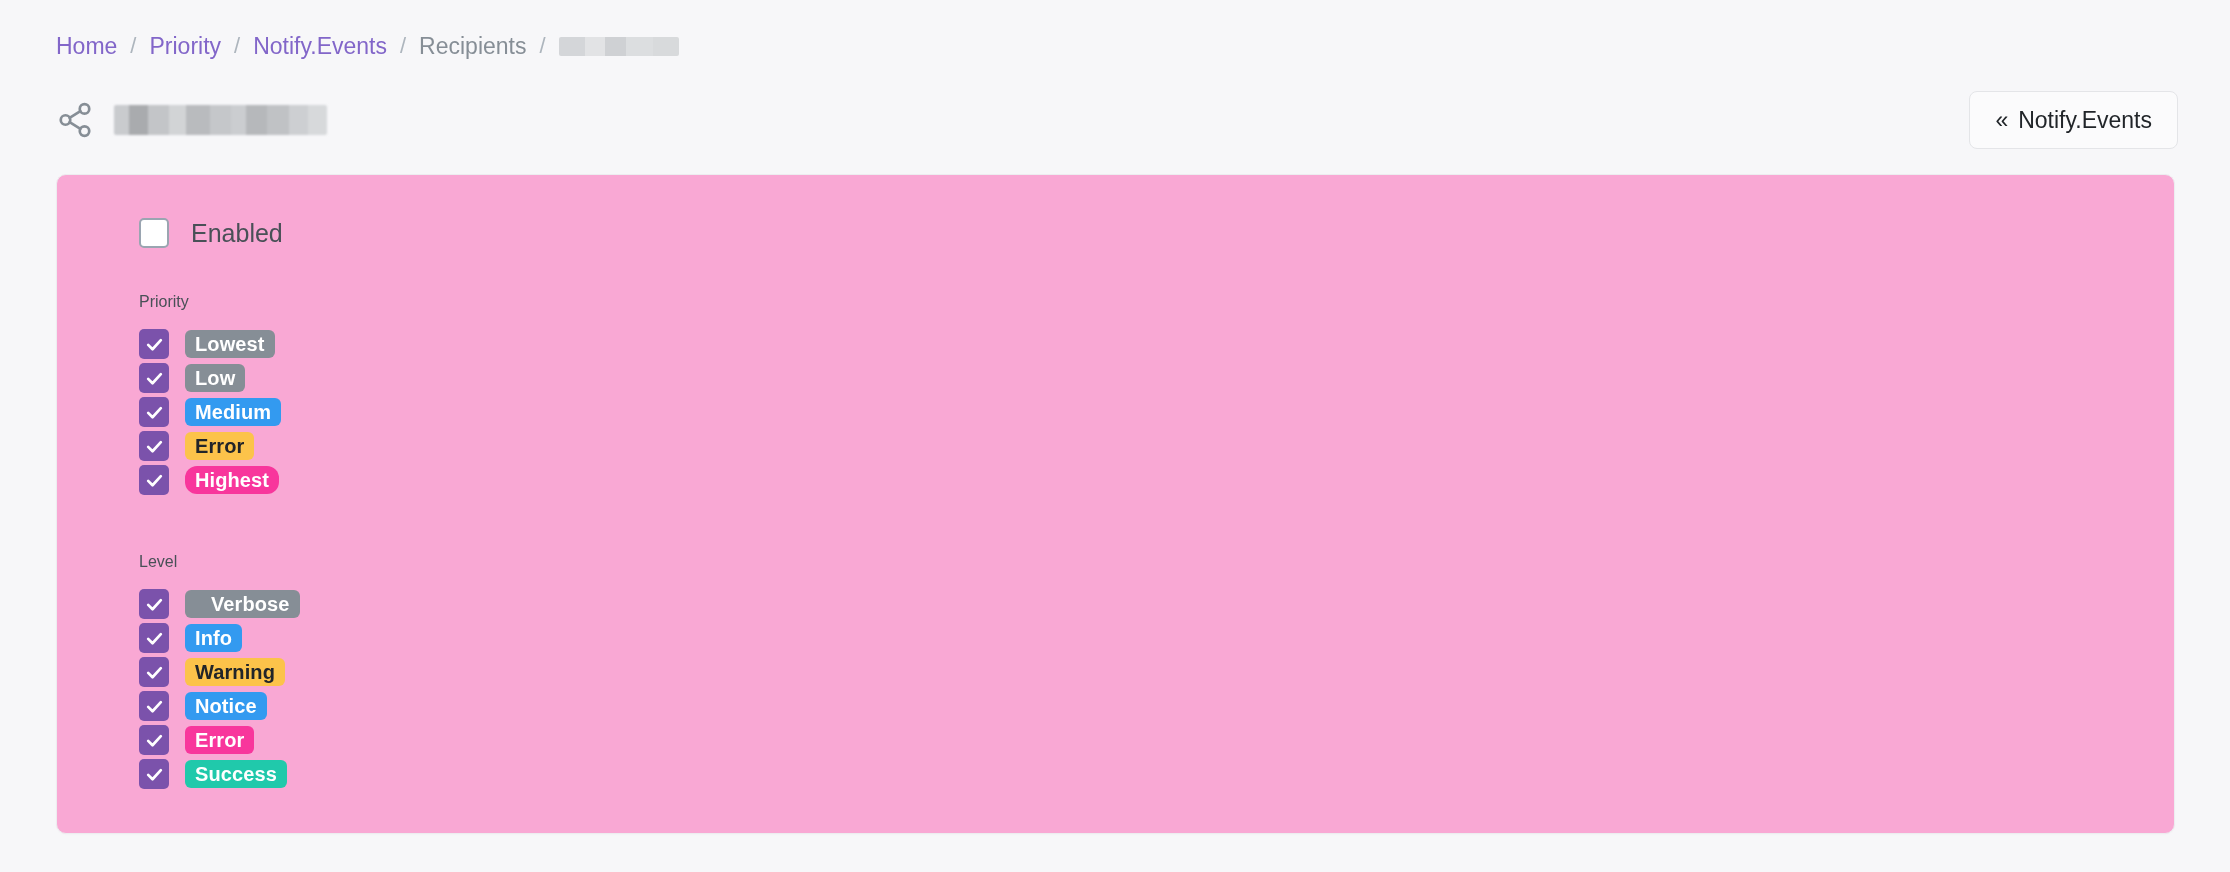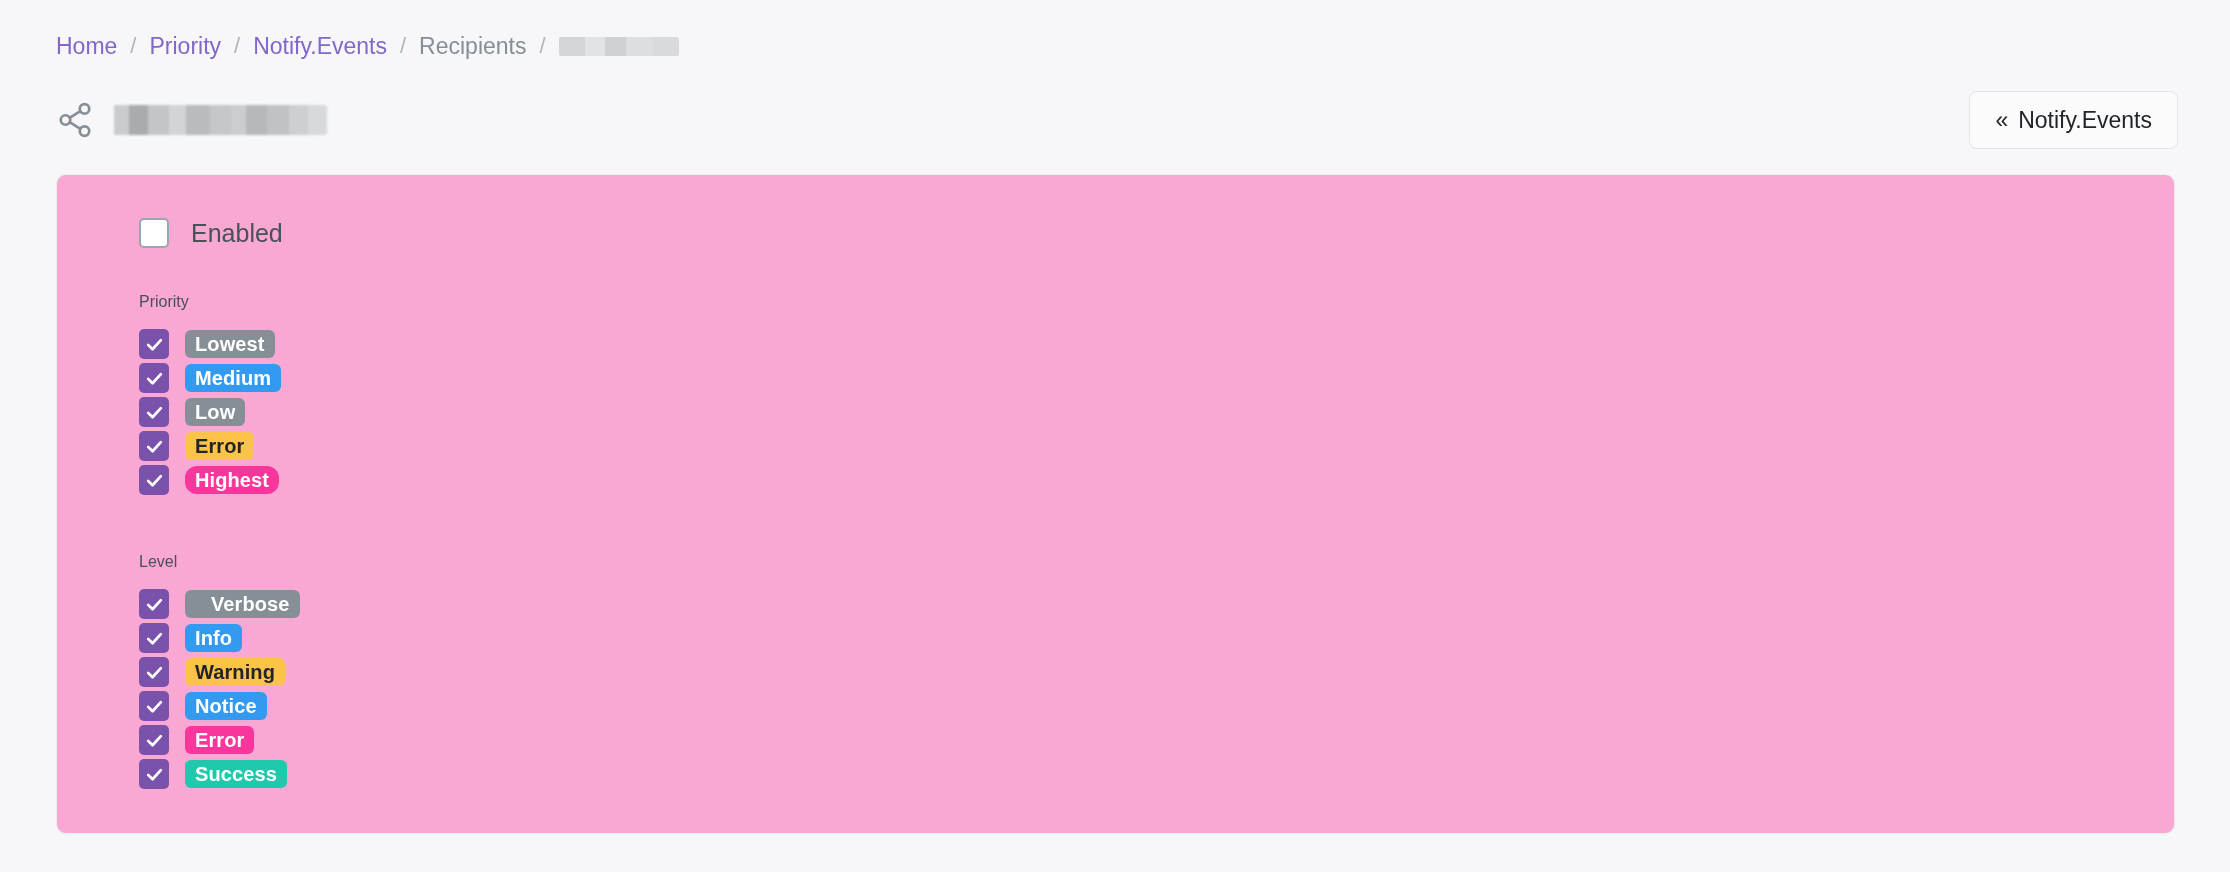--- a/index.html
+++ b/index.html
@@ -233,29 +233,29 @@
             </svg>
           </span>
           <span class="badge" style="background: rgb(134, 142, 150); color: rgb(255, 255, 255);">Lowest</span>
         </div>
         <div class="option-row">
           <span class="check-box" style="background: rgb(123, 82, 171);">
             <svg viewBox="0 0 24 24" fill="none" stroke="#ffffff" stroke-width="3.4" stroke-linecap="round" stroke-linejoin="round">
               <polyline points="4,12.5 9.5,18 20,6.5"></polyline>
             </svg>
           </span>
+          <span class="badge" style="background: rgb(134, 142, 150); color: rgb(255, 255, 255);">Low</span>
+        </div>
+        <div class="option-row">
+          <span class="check-box" style="background: rgb(123, 82, 171);">
+            <svg viewBox="0 0 24 24" fill="none" stroke="#ffffff" stroke-width="3.4" stroke-linecap="round" stroke-linejoin="round">
+              <polyline points="4,12.5 9.5,18 20,6.5"></polyline>
+            </svg>
+          </span>
           <span class="badge" style="background: rgb(51, 154, 240); color: rgb(255, 255, 255);">Medium</span>
-        </div>
-        <div class="option-row">
-          <span class="check-box" style="background: rgb(123, 82, 171);">
-            <svg viewBox="0 0 24 24" fill="none" stroke="#ffffff" stroke-width="3.4" stroke-linecap="round" stroke-linejoin="round">
-              <polyline points="4,12.5 9.5,18 20,6.5"></polyline>
-            </svg>
-          </span>
-          <span class="badge" style="background: rgb(134, 142, 150); color: rgb(255, 255, 255);">Low</span>
         </div>
         <div class="option-row">
           <span class="check-box" style="background: rgb(123, 82, 171);">
             <svg viewBox="0 0 24 24" fill="none" stroke="#ffffff" stroke-width="3.4" stroke-linecap="round" stroke-linejoin="round">
               <polyline points="4,12.5 9.5,18 20,6.5"></polyline>
             </svg>
           </span>
           <span class="badge" style="background: rgb(252, 195, 74); color: rgb(33, 37, 41);">Error</span>
         </div>
         <div class="option-row">

